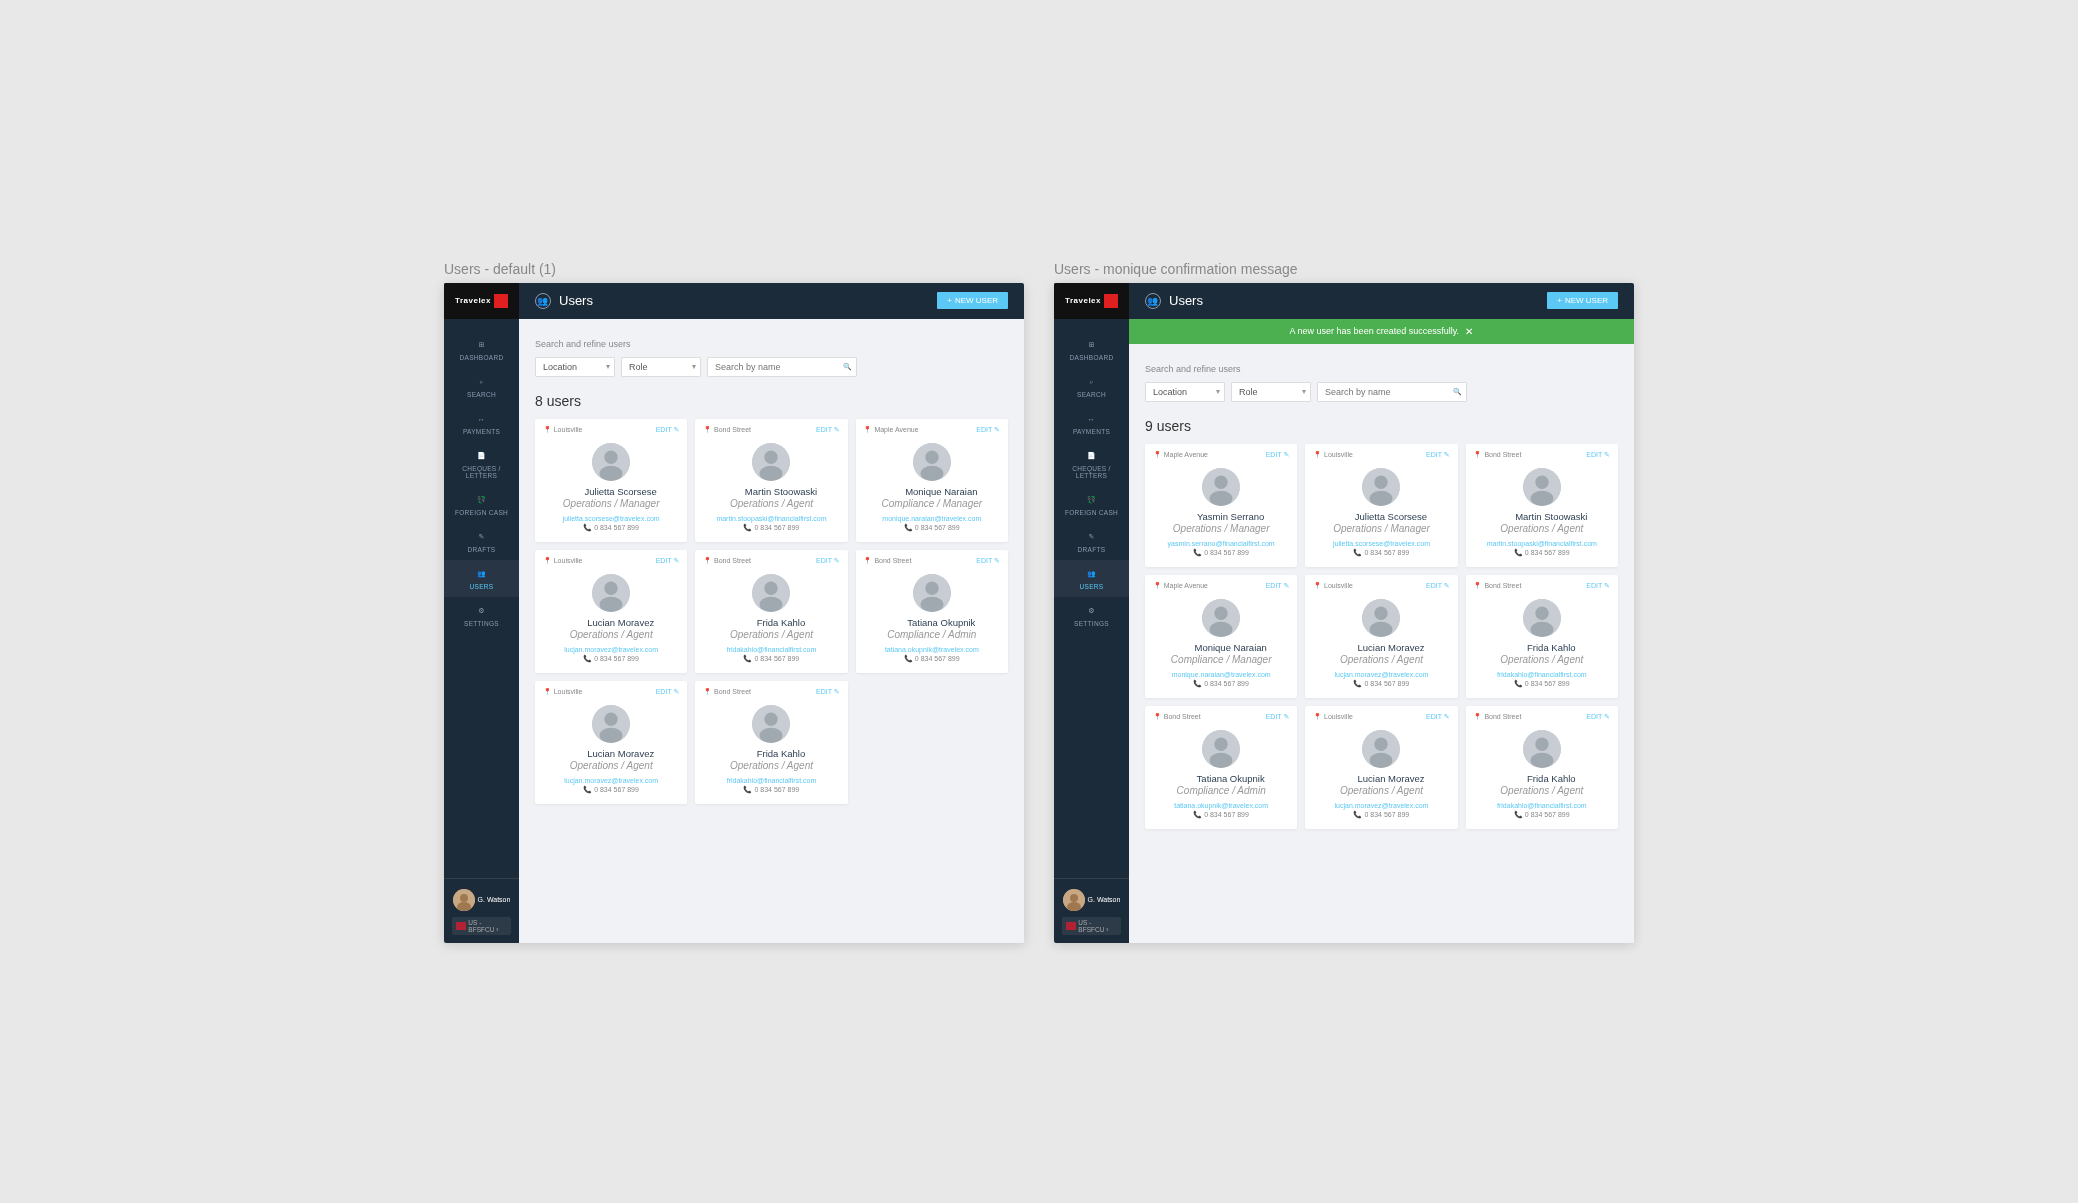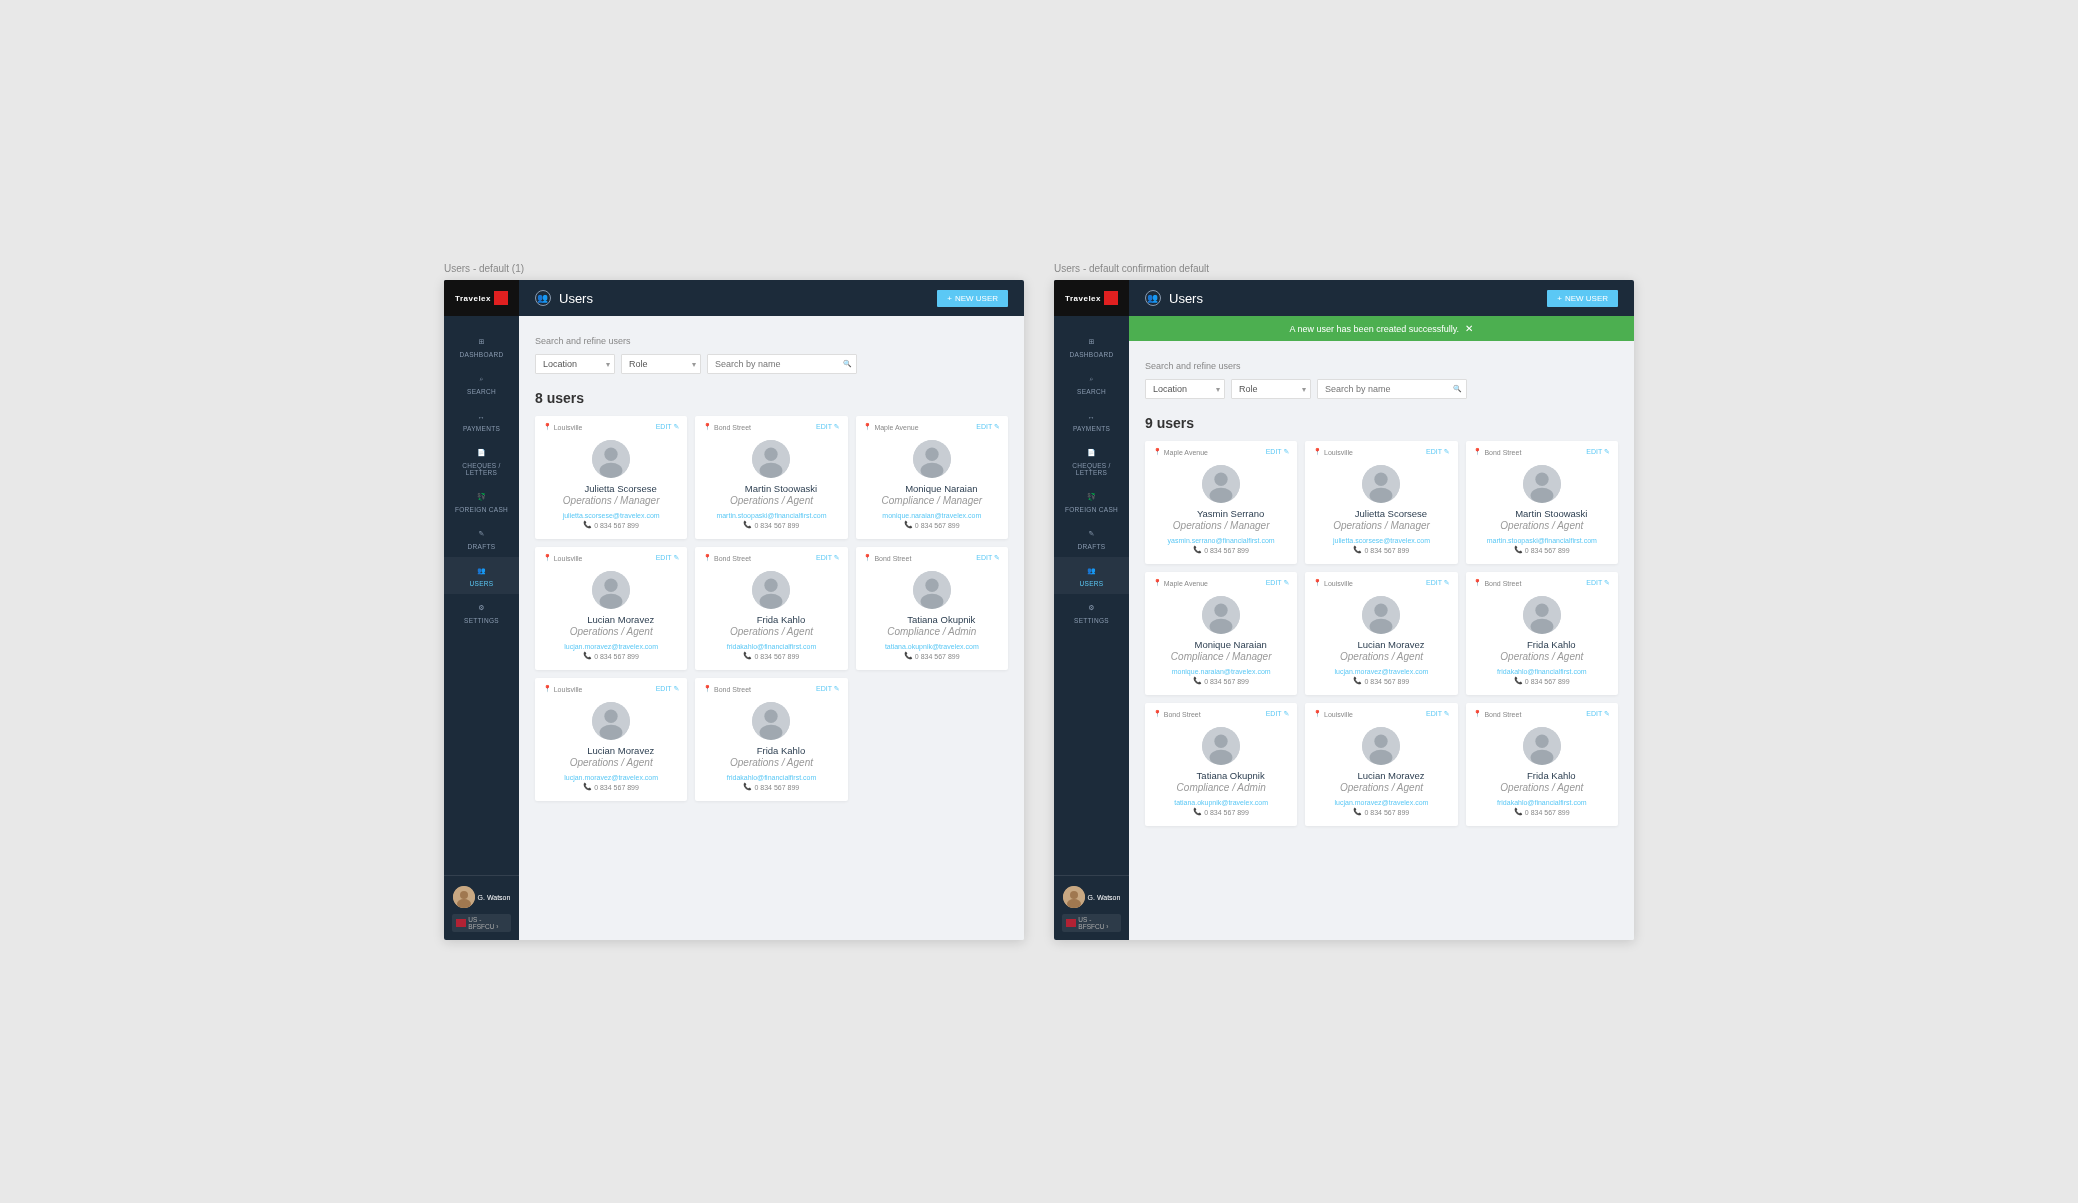--- a/index.html
+++ b/index.html
@@ -18,21 +18,21 @@
       display: flex;
       gap: 30px;
       align-items: flex-start;
     }
     .screen-container {
       display: flex;
       flex-direction: column;
       gap: 4px;
     }
     .screen-label {
-      font-size: 10px;
+      font-size: 14px;
       color: #888;
       margin-bottom: 2px;
     }
     .app-frame {
       display: flex;
       width: 580px;
       min-height: 660px;
       background: #f0f0f0;
       border-radius: 2px;
       overflow: hidden;
@@ -268,21 +268,21 @@
     .search-wrap::after {
       content: '🔍';
       position: absolute;
       right: 5px;
       font-size: 7px;
       color: #999;
       pointer-events: none;
     }
     .users-count {
       font-size: 14px;
-      font-weight: 700;
+      font-weight: 400;
       color: #333;
       margin-bottom: 10px;
     }
     .cards-grid {
       display: grid;
       grid-template-columns: repeat(3, 1fr);
       gap: 8px;
     }
     .user-card {
       background: #fff;
@@ -630,21 +630,21 @@
         <span>📞</span>
         <span>0 834 567 899</span>
       </div>
     </div>
             </div>
           </div>
         </div>
       </div>
     </div>
     <div class="screen-container">
-      <div class="screen-label">Users - default confirmation default</div>
+      <div class="screen-label">Users - monique confirmation message</div>
       <div class="app-frame">
         <div class="sidebar">
           <div class="sidebar-logo">
             <span class="travelex-text">Travelex</span>
             <div class="red-box"></div>
           </div>
           <div class="sidebar-nav">
             <div class="sidebar-item">
       <span class="sidebar-icon">⊞</span>
       <span class="sidebar-item-label">DASHBOARD</span>

